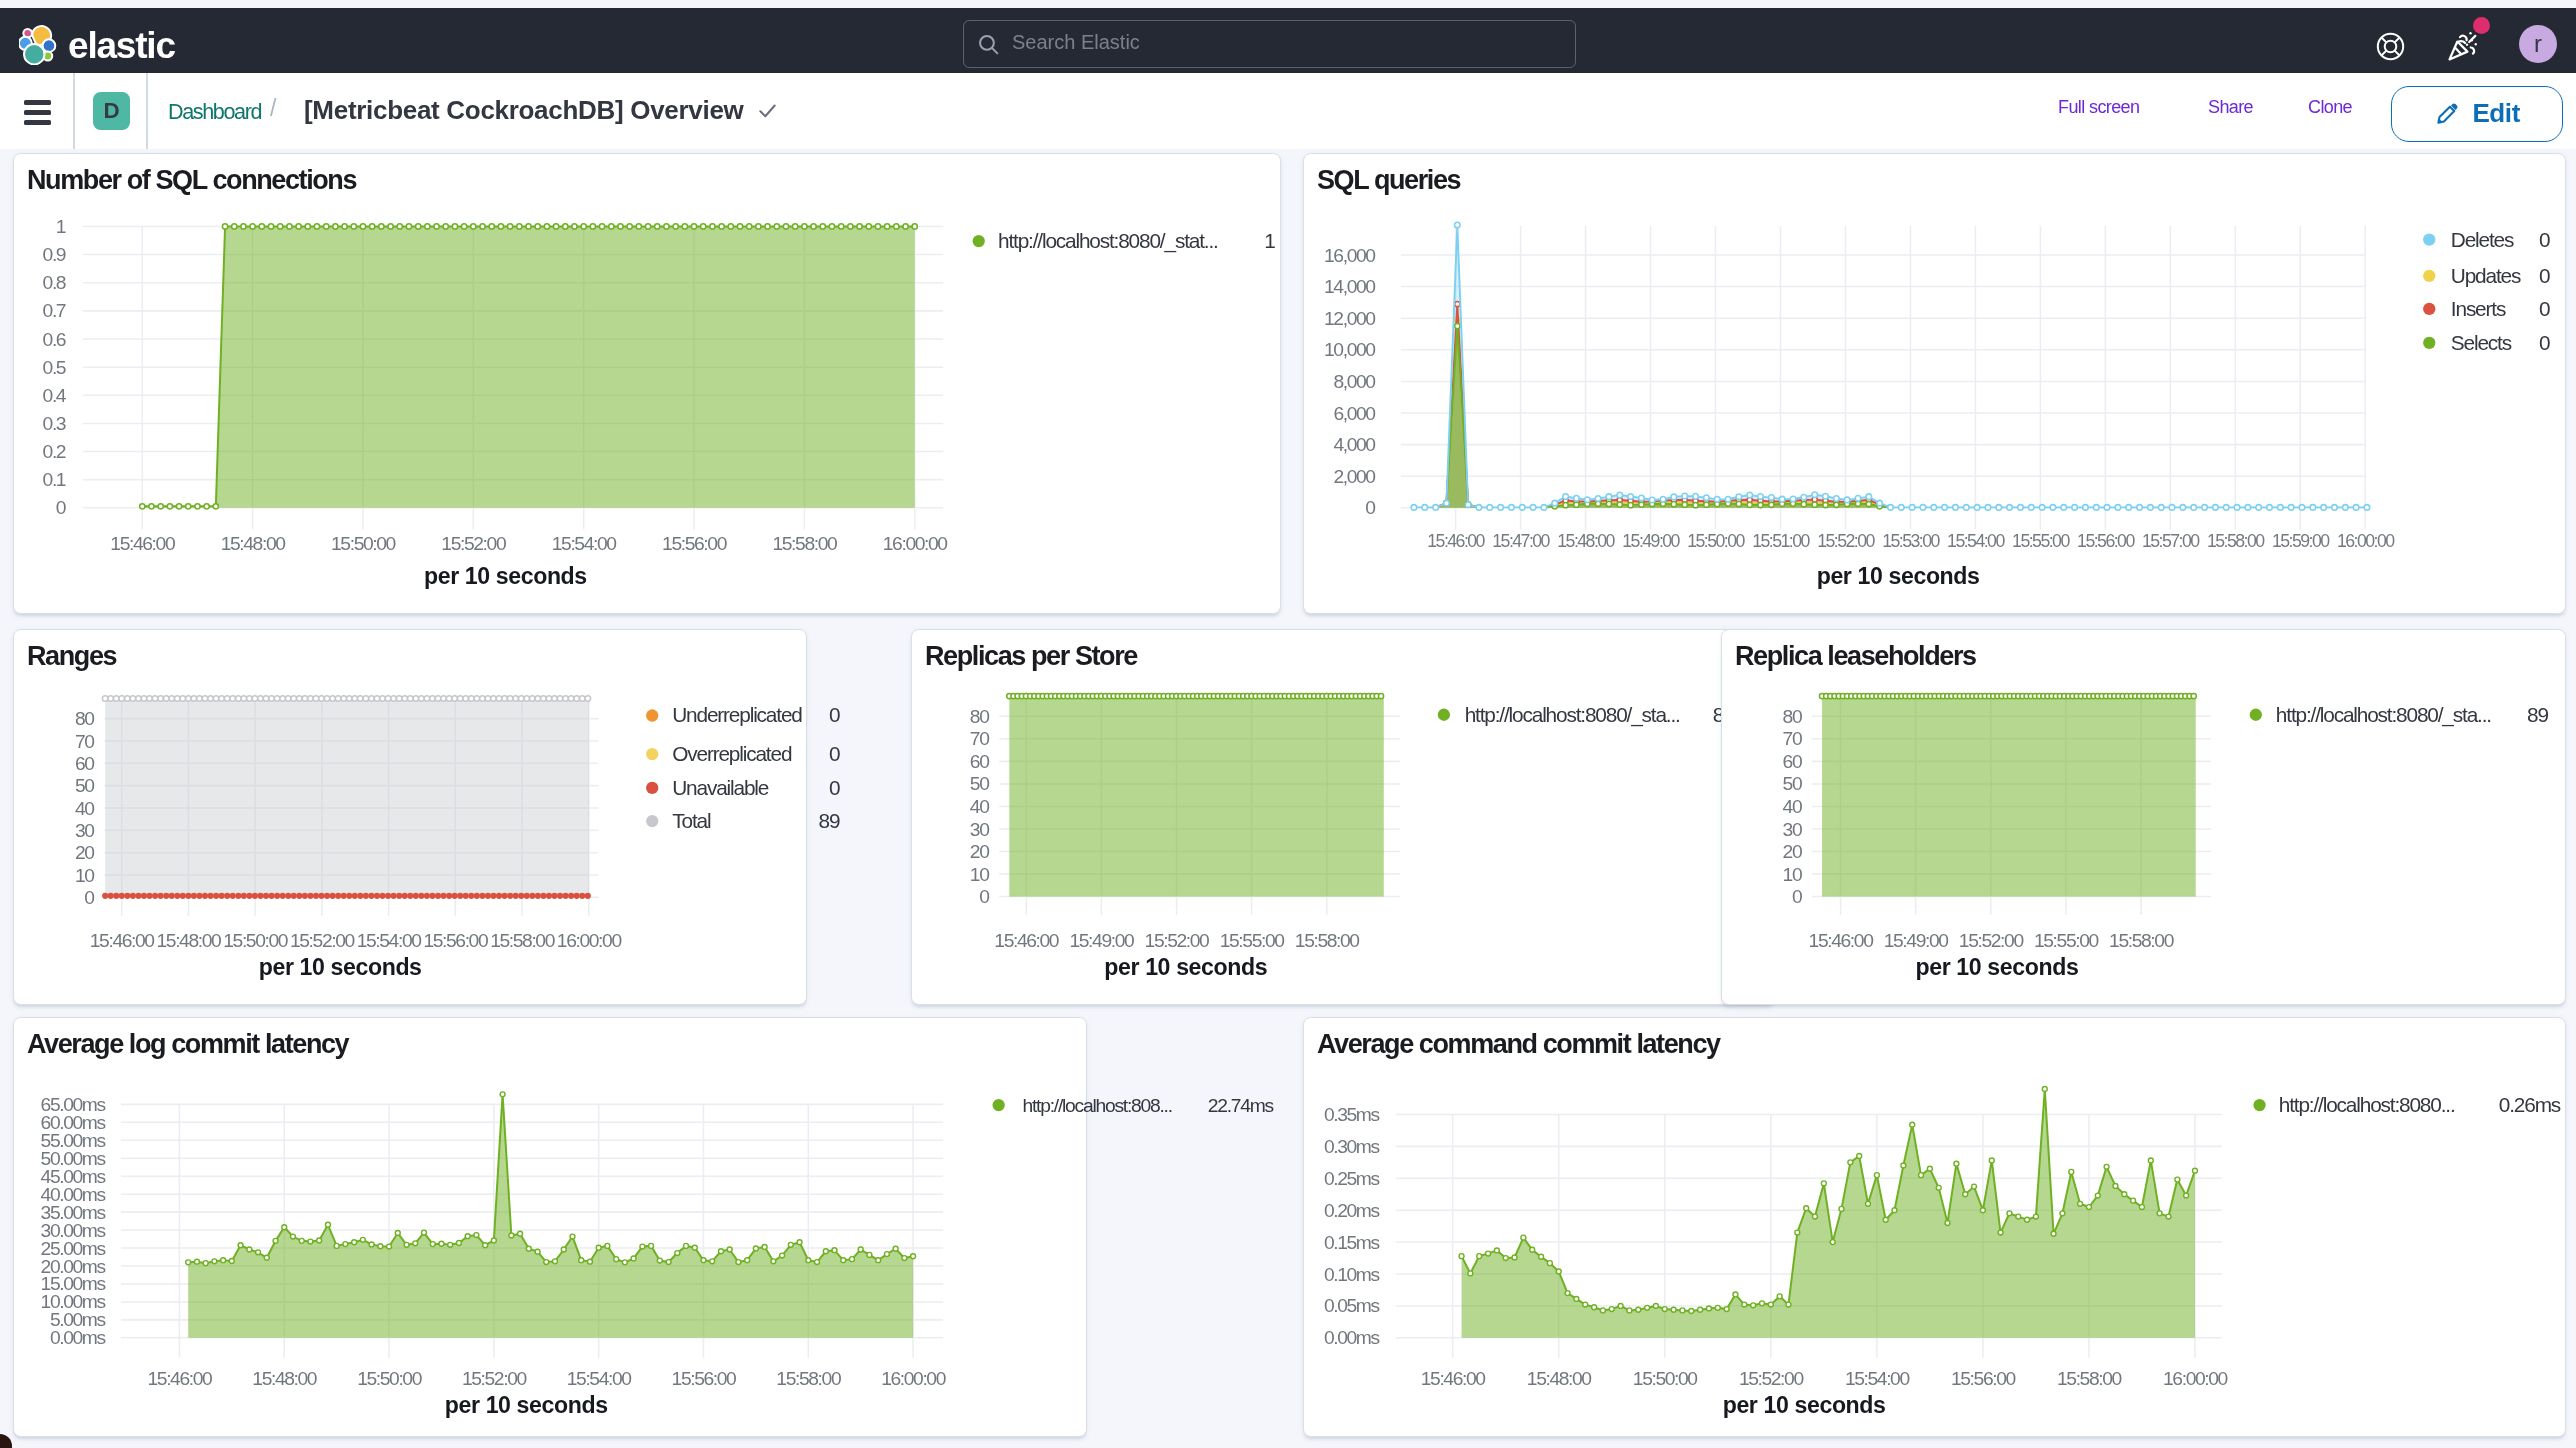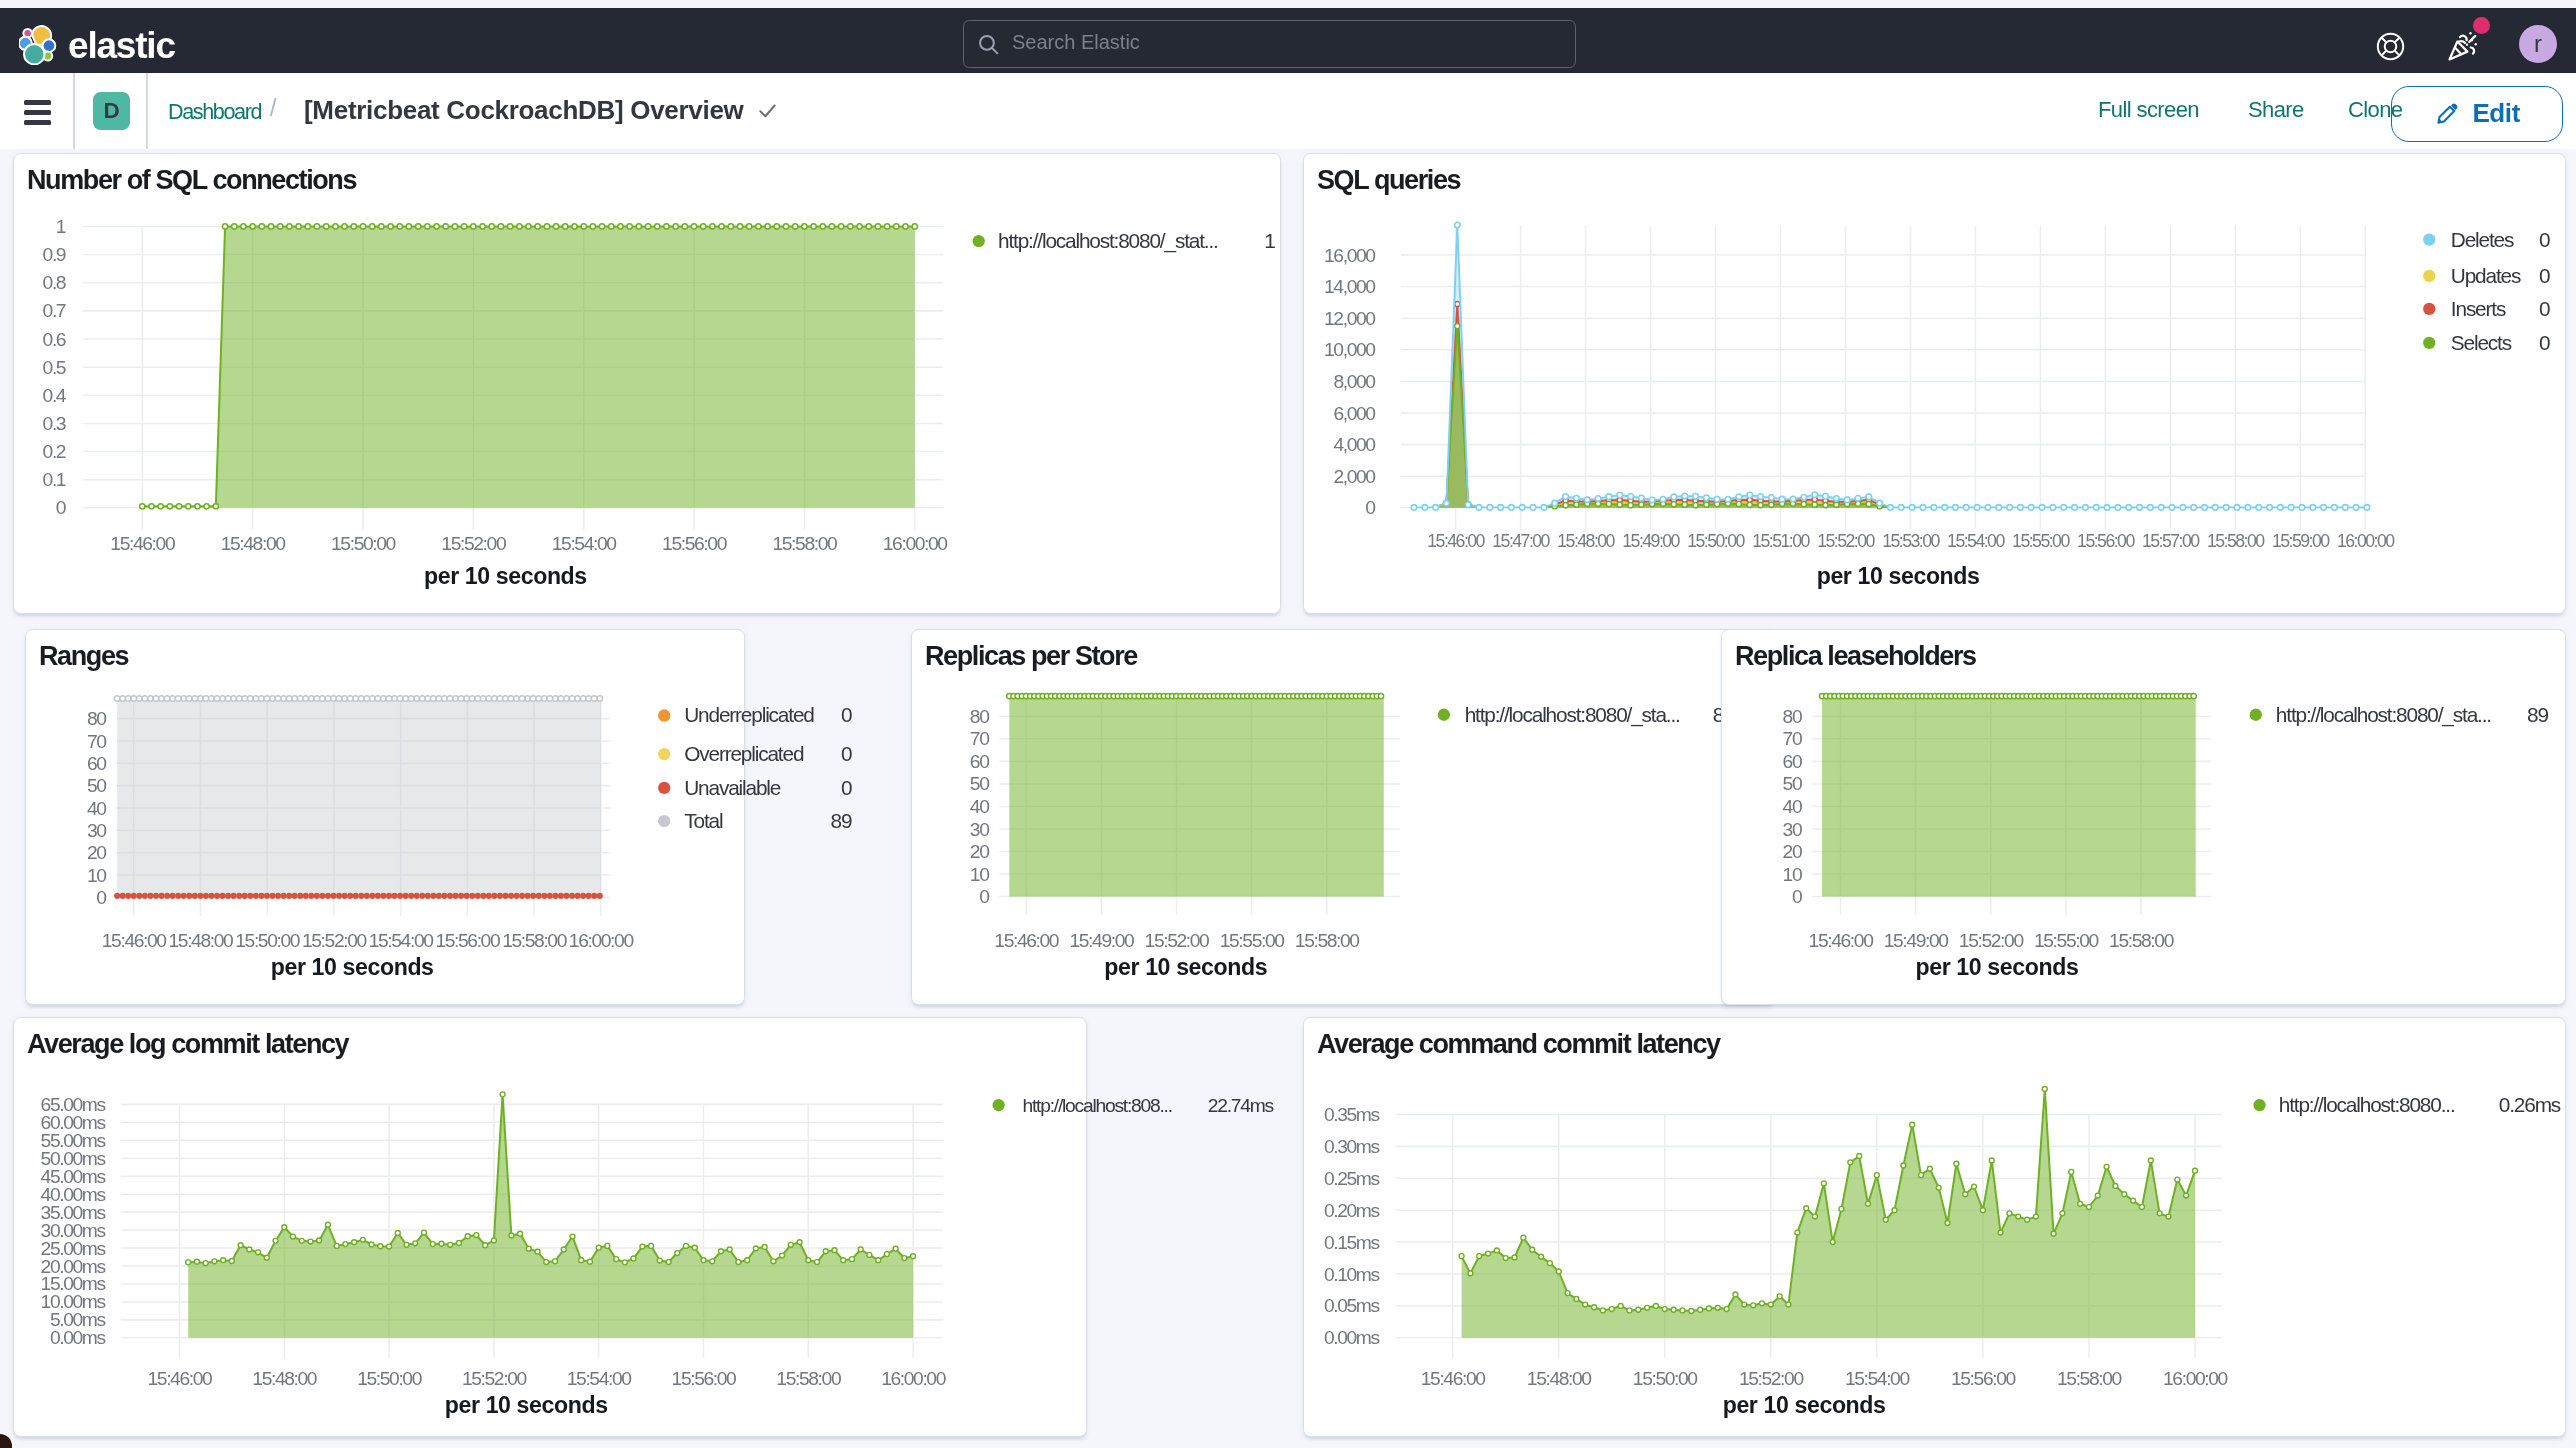--- a/index.html
+++ b/index.html
@@ -9,21 +9,21 @@
 .search svg { position:absolute; left:12.3px; top:11.6px; }
 .pinkdot { position:absolute; left:2473px; top:8.5px; width:17px; height:17px; border-radius:50%; background:#dd2d6c; }
 .avatar { position:absolute; left:2519px; top:17px; width:38px; height:38px; border-radius:50%; background:#c8a9e2; color:#343741; font-size:24px; text-align:center; line-height:37px; }
 .nav { position:absolute; left:0; top:73px; width:100%; height:76px; background:#fff; }
 .burger div { position:absolute; left:24px; width:27px; height:4.6px; border-radius:1.5px; background:#343741; }
 .vsep { position:absolute; top:0; width:1.5px; height:76px; background:#d3dae6; }
 .dbadge { position:absolute; left:93px; top:18.5px; width:37px; height:38px; border-radius:7.7px; background:#4fb8a5; color:#333a40; font-size:22.4px; font-weight:700; text-align:center; line-height:38px; }
 .crumb1 { position:absolute; left:168px; top:26px; font-size:21.6px; color:#0f766e; letter-spacing:-1.4px; }
 .crumb2 { position:absolute; left:304px; top:22.4px; font-size:26px; color:#343741; font-weight:700; letter-spacing:-0.3px;text-align:right; }
 .crumbsep { position:absolute; left:270px; top:22.4px; font-size:23px; color:#adb4c2; }
-.acts { position:absolute; top:24px; font-size:22px; color:#0f766e; letter-spacing:-0.6px;margin-left:40px; }
+.acts { position:absolute; top:24px; font-size:18px; color:#6d28d9; letter-spacing:-0.6px; }
 .editbtn { position:absolute; left:2391px; top:13px; width:172px; height:56px; border:1.5px solid #0d6eb8; border-radius:18px; color:#0d6eb8; font-size:26px; font-weight:600; text-align:center; line-height:52px; letter-spacing:-0.4px; }
 .panel { position:absolute; background:#fff; border:1.5px solid #d9dfe9; border-radius:7.7px; box-shadow:0 3.1px 3.1px -1.5px rgba(152,162,179,.3), 0 1.5px 7.7px -3.1px rgba(152,162,179,.3); }
 .ptitle { position:absolute; left:13px; top:10.8px; font-size:27px; font-weight:700; color:#1a1c21; letter-spacing:-1.4px; }
 svg text { font-family:"Liberation Sans", sans-serif; }
 svg text.ax { font-size:25px; fill:#72777f; letter-spacing:-1.8px; }
 svg text.ax2 { font-size:23px; fill:#757a82; letter-spacing:-2px; }
 svg text.lg { font-size:27px; fill:#343741; letter-spacing:-1.5px; }
 svg text.lg6 { font-size:25px; fill:#343741; letter-spacing:-1.6px; }
 svg text.at { font-size:30px; font-weight:bold; fill:#16191f; letter-spacing:-0.5px; }
 .blcorner { position:absolute; left:0px; top:1434px; width:12.3px; height:14.7px; background:#2a1610; border-top-right-radius:12.3px; }
@@ -498,21 +498,21 @@
       <text class="lg" x="1487.0" y="167.0">Updates</text>
       <text class="lg" x="1615.0" y="167.0" text-anchor="end">0</text>
       <circle cx="1459.0" cy="201.0" r="8" fill="#db5140"></circle>
       <text class="lg" x="1487.0" y="210.0">Inserts</text>
       <text class="lg" x="1615.0" y="210.0" text-anchor="end">0</text>
       <circle cx="1459.0" cy="245.0" r="8" fill="#6fb123"></circle>
       <text class="lg" x="1487.0" y="254.0">Selects</text>
       <text class="lg" x="1615.0" y="254.0" text-anchor="end">0</text>
     </svg>
   </div>
-<div class="panel" style="left:25px;top:629px;width:720px;height:376px">
+<div class="panel" style="left:13px;top:629px;width:794px;height:376px">
     <div class="ptitle">Ranges</div>
     <svg width="838" height="376" viewBox="0 0 1087 488" style="position:absolute;left:0;top:0">
       <line x1="117.0" y1="347.0" x2="758.0" y2="347.0" stroke="#ecedf2" stroke-width="2"></line>
       <line x1="117.0" y1="318.0" x2="758.0" y2="318.0" stroke="#ecedf2" stroke-width="2"></line>
       <line x1="117.0" y1="289.0" x2="758.0" y2="289.0" stroke="#ecedf2" stroke-width="2"></line>
       <line x1="117.0" y1="260.0" x2="758.0" y2="260.0" stroke="#ecedf2" stroke-width="2"></line>
       <line x1="117.0" y1="231.0" x2="758.0" y2="231.0" stroke="#ecedf2" stroke-width="2"></line>
       <line x1="117.0" y1="202.0" x2="758.0" y2="202.0" stroke="#ecedf2" stroke-width="2"></line>
       <line x1="117.0" y1="173.0" x2="758.0" y2="173.0" stroke="#ecedf2" stroke-width="2"></line>
       <line x1="117.0" y1="144.0" x2="758.0" y2="144.0" stroke="#ecedf2" stroke-width="2"></line>

